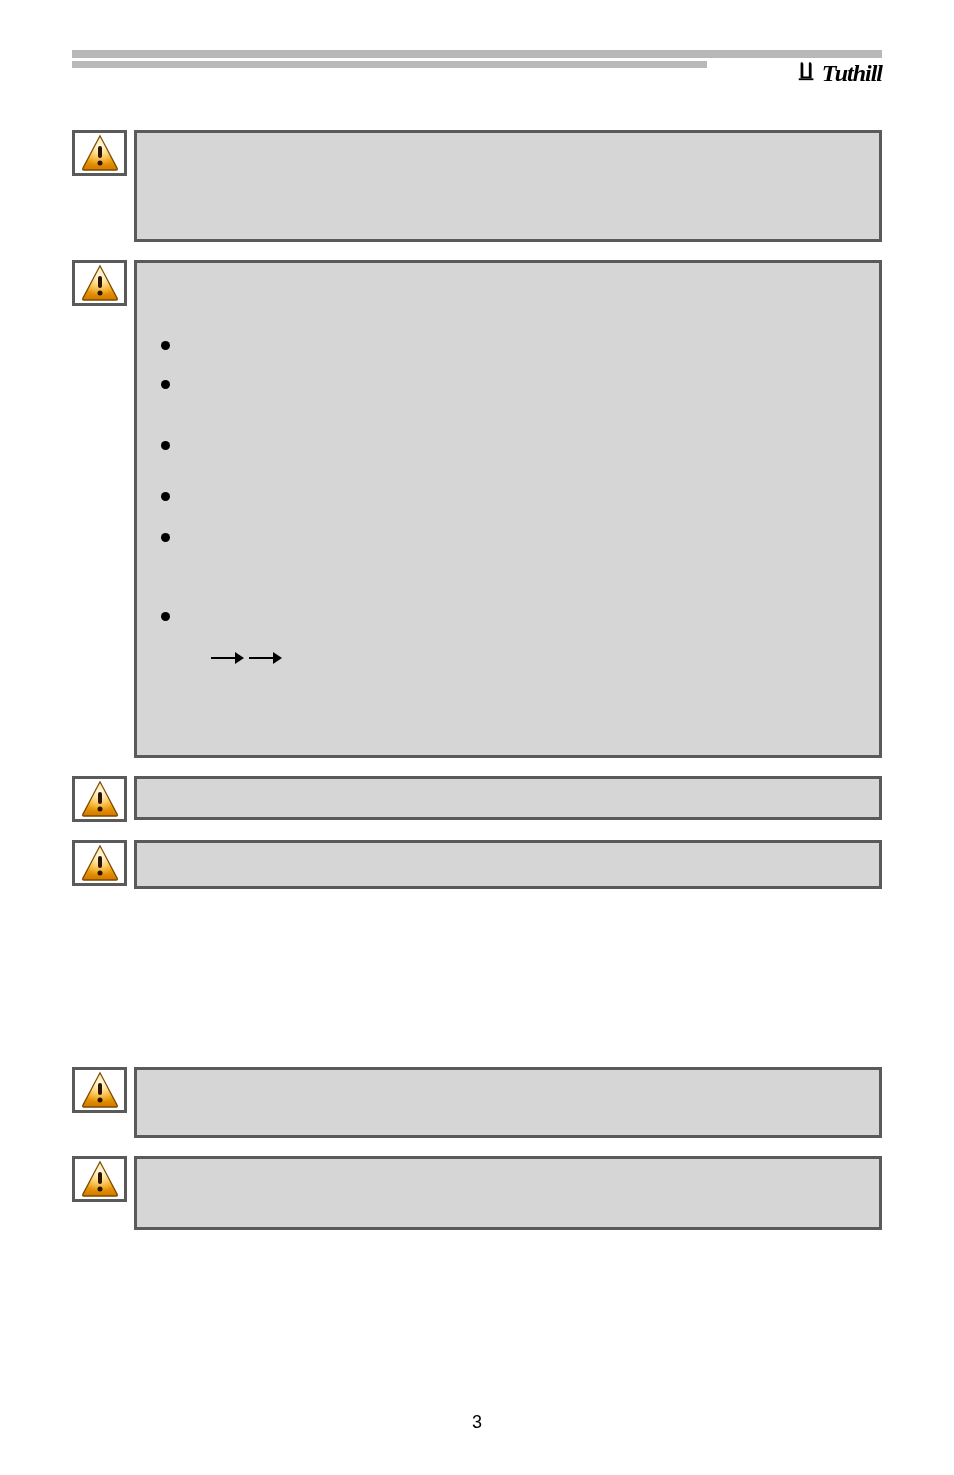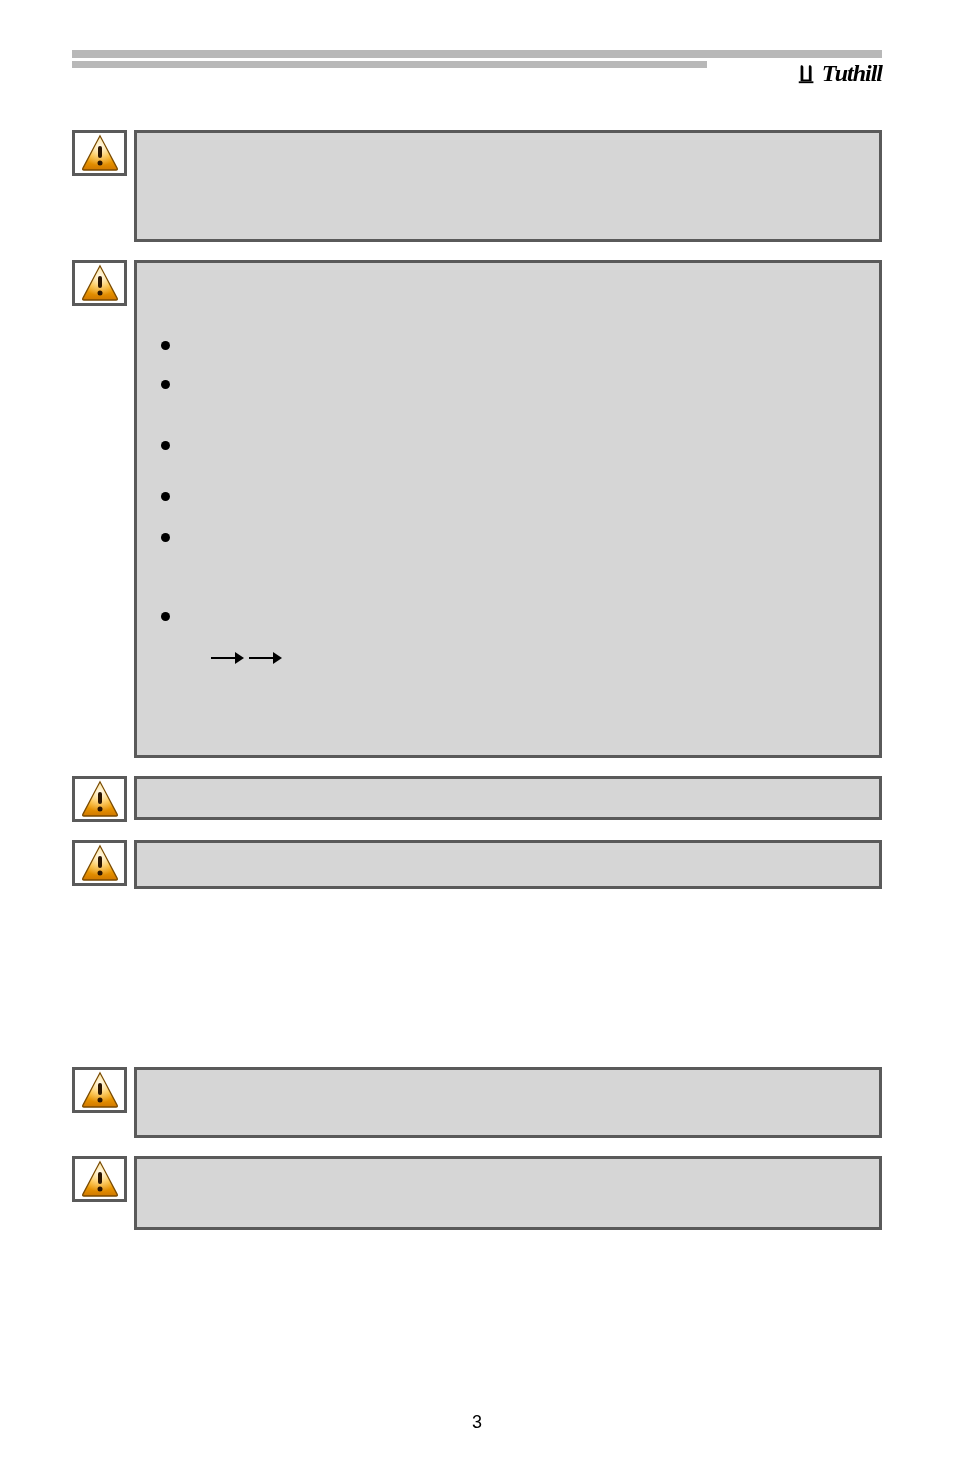--- a/index.html
+++ b/index.html
@@ -23,21 +23,20 @@
     height: 7px;
     background: #b8b8b8;
     margin-top: 3px;
     width: calc(100% - 175px);
   }
   .logo-block {
     position: absolute;
     right: 0;
     top: 10px;
     display: flex;
-    align-items: center;
     gap: 4px;
   }
   .logo-mark {
     width: 22px; height: 22px;
   }
   .logo-text {
     font-family: Georgia, 'Times New Roman', serif;
     font-style: italic;
     font-weight: 800;
     font-size: 24px;

